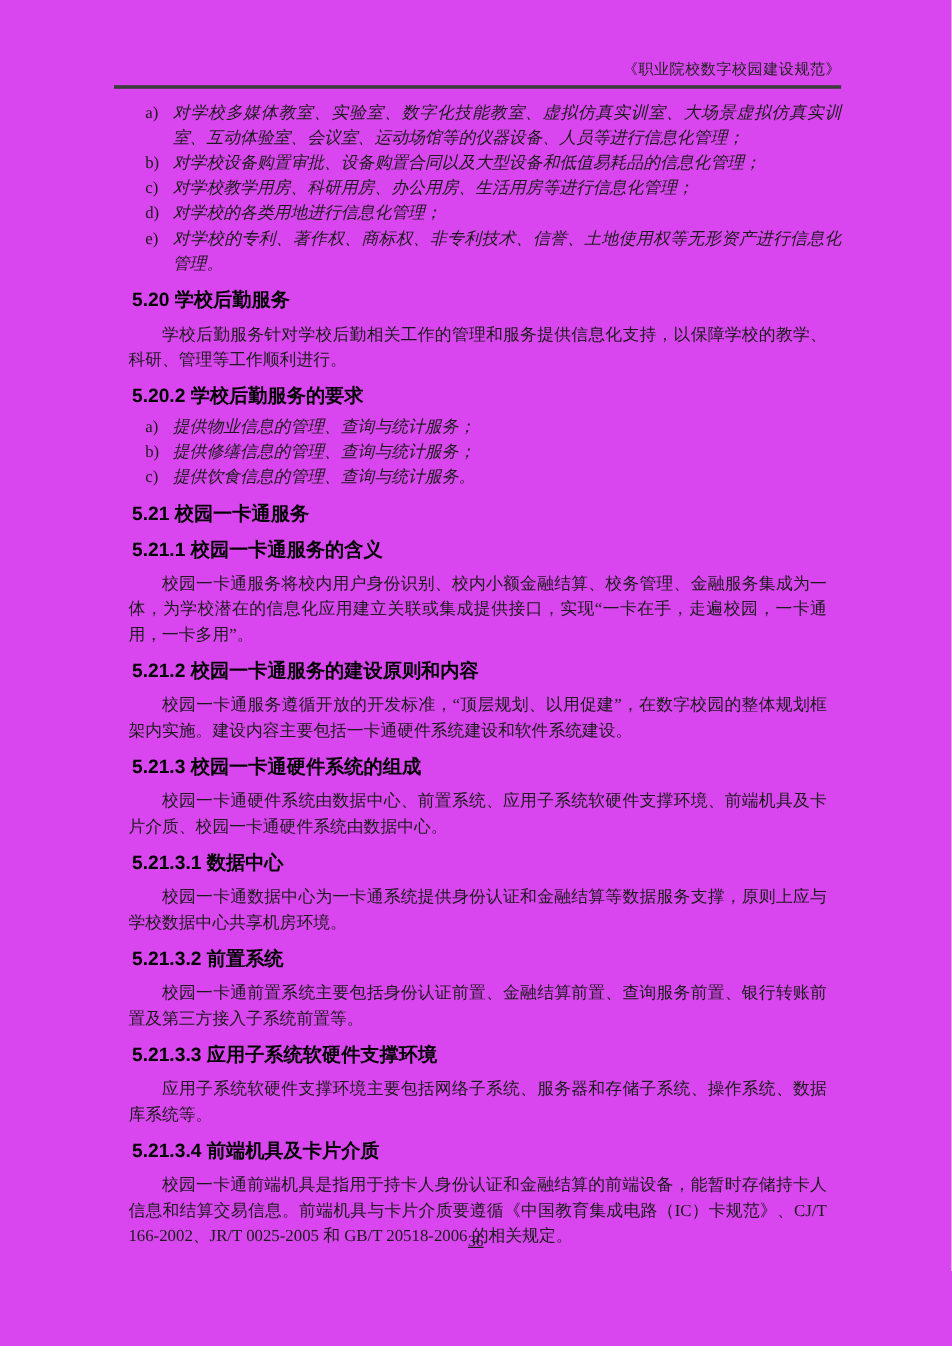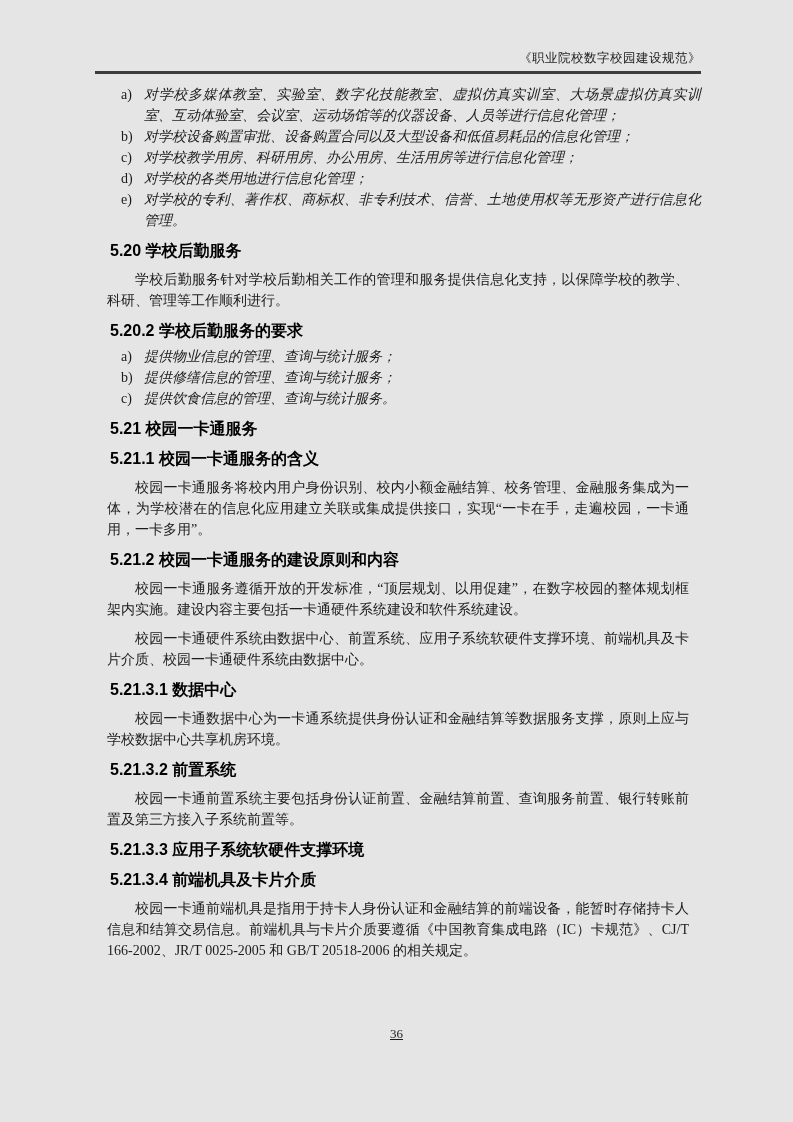--- a/index.html
+++ b/index.html
@@ -1,20 +1,20 @@
 <!DOCTYPE html>
 <html><head>
 <meta charset="utf-8">
 <style>
   html, body { margin: 0; padding: 0; background: #ffffff; }
   .page {
     position: relative;
     width: 793px;
     height: 1122px;
-    background: #e5e5e5;
+    background: #d946ef;
     overflow: hidden;
     font-family: "Liberation Serif", "DejaVu Serif", serif;
     color: #1b1b1b;
   }
   .running-head {
     position: absolute;
     top: 50px;
     left: 95px;
     right: 92px;
     text-align: right;
@@ -135,29 +135,31 @@
     </div>
 
     <div class="heading">5.21 校园一卡通服务</div>
 
     <div class="heading">5.21.1 校园一卡通服务的含义</div>
     <div class="para">校园一卡通服务将校内用户身份识别、校内小额金融结算、校务管理、金融服务集成为一体，为学校潜在的信息化应用建立关联或集成提供接口，实现“一卡在手，走遍校园，一卡通用，一卡多用”。</div>
 
     <div class="heading">5.21.2 校园一卡通服务的建设原则和内容</div>
     <div class="para">校园一卡通服务遵循开放的开发标准，“顶层规划、以用促建”，在数字校园的整体规划框架内实施。建设内容主要包括一卡通硬件系统建设和软件系统建设。</div>
 
+    <div class="heading">5.21.3 校园一卡通硬件系统的组成</div>
     <div class="para">校园一卡通硬件系统由数据中心、前置系统、应用子系统软硬件支撑环境、前端机具及卡片介质、校园一卡通硬件系统由数据中心。</div>
 
     <div class="heading">5.21.3.1 数据中心</div>
     <div class="para">校园一卡通数据中心为一卡通系统提供身份认证和金融结算等数据服务支撑，原则上应与学校数据中心共享机房环境。</div>
 
     <div class="heading">5.21.3.2 前置系统</div>
     <div class="para">校园一卡通前置系统主要包括身份认证前置、金融结算前置、查询服务前置、银行转账前置及第三方接入子系统前置等。</div>
 
     <div class="heading">5.21.3.3 应用子系统软硬件支撑环境</div>
+    <div class="para">应用子系统软硬件支撑环境主要包括网络子系统、服务器和存储子系统、操作系统、数据库系统等。</div>
 
     <div class="heading">5.21.3.4 前端机具及卡片介质</div>
     <div class="para">校园一卡通前端机具是指用于持卡人身份认证和金融结算的前端设备，能暂时存储持卡人信息和结算交易信息。前端机具与卡片介质要遵循《中国教育集成电路（IC）卡规范》、CJ/T 166-2002、JR/T 0025-2005 和 GB/T 20518-2006 的相关规定。</div>
 
   </div>
 
   <div class="footer">
     <span>36</span>
   </div>
 

